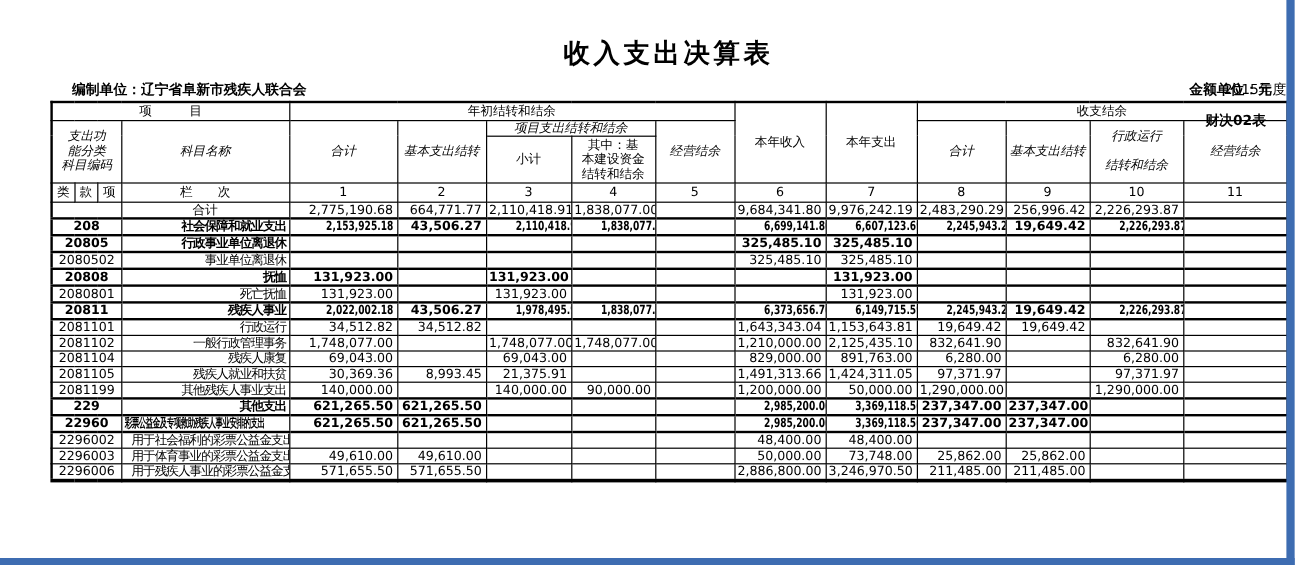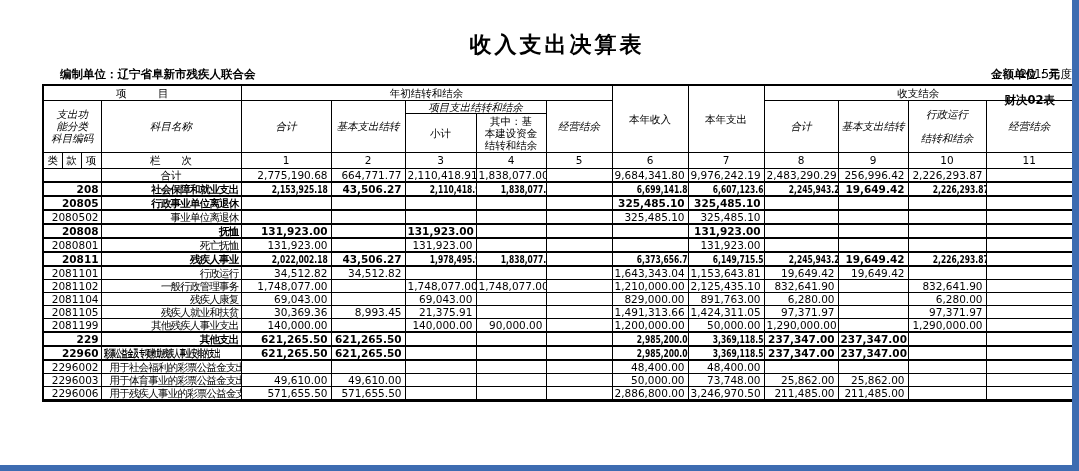--- a/index.html
+++ b/index.html
@@ -27,21 +27,21 @@
     border:2px solid #000;border-bottom:3px solid #000;
   }
   th,td{border:1px solid #000;padding:0 2px;overflow:hidden;}
   thead th{
     font-weight:normal;font-size:10.5px;text-align:center;vertical-align:middle;
     white-space:pre-line;line-height:12px;padding:0 1px;
   }
   tr.h1{height:15px;} tr.h2{height:13px;font-style:italic;} tr.h3{height:39px;} tr.h4{height:16px;}
   tbody tr{height:13px;}
   tbody td{font-size:10.5px;line-height:12px;white-space:nowrap;}
-  td.code{text-align:right;padding-left:2px;}
+  td.code{text-align:center;padding-left:2px;}
   td.name{text-align:right;letter-spacing:-0.8px;}
   td.name.indent{padding-left:8px;}
   td.name.center{text-align:center;letter-spacing:0;}
   td.num{text-align:right;padding-right:3px;}
   tr.br td{font-weight:bold;border-top:2px solid #000;border-bottom:2px solid #000;}
   .sq{display:inline-block;transform:scaleX(0.72);transform-origin:100% 50%;}
   .sqname{display:inline-block;transform:scaleX(0.60);transform-origin:0 50%;white-space:nowrap;}
   .edge-right{position:absolute;top:0;left:1072px;width:7px;height:471px;background:#3d6cb1;}
   .edge-bottom{position:absolute;top:465px;left:0;width:1079px;height:6px;background:#3d6cb1;}
 </style>

